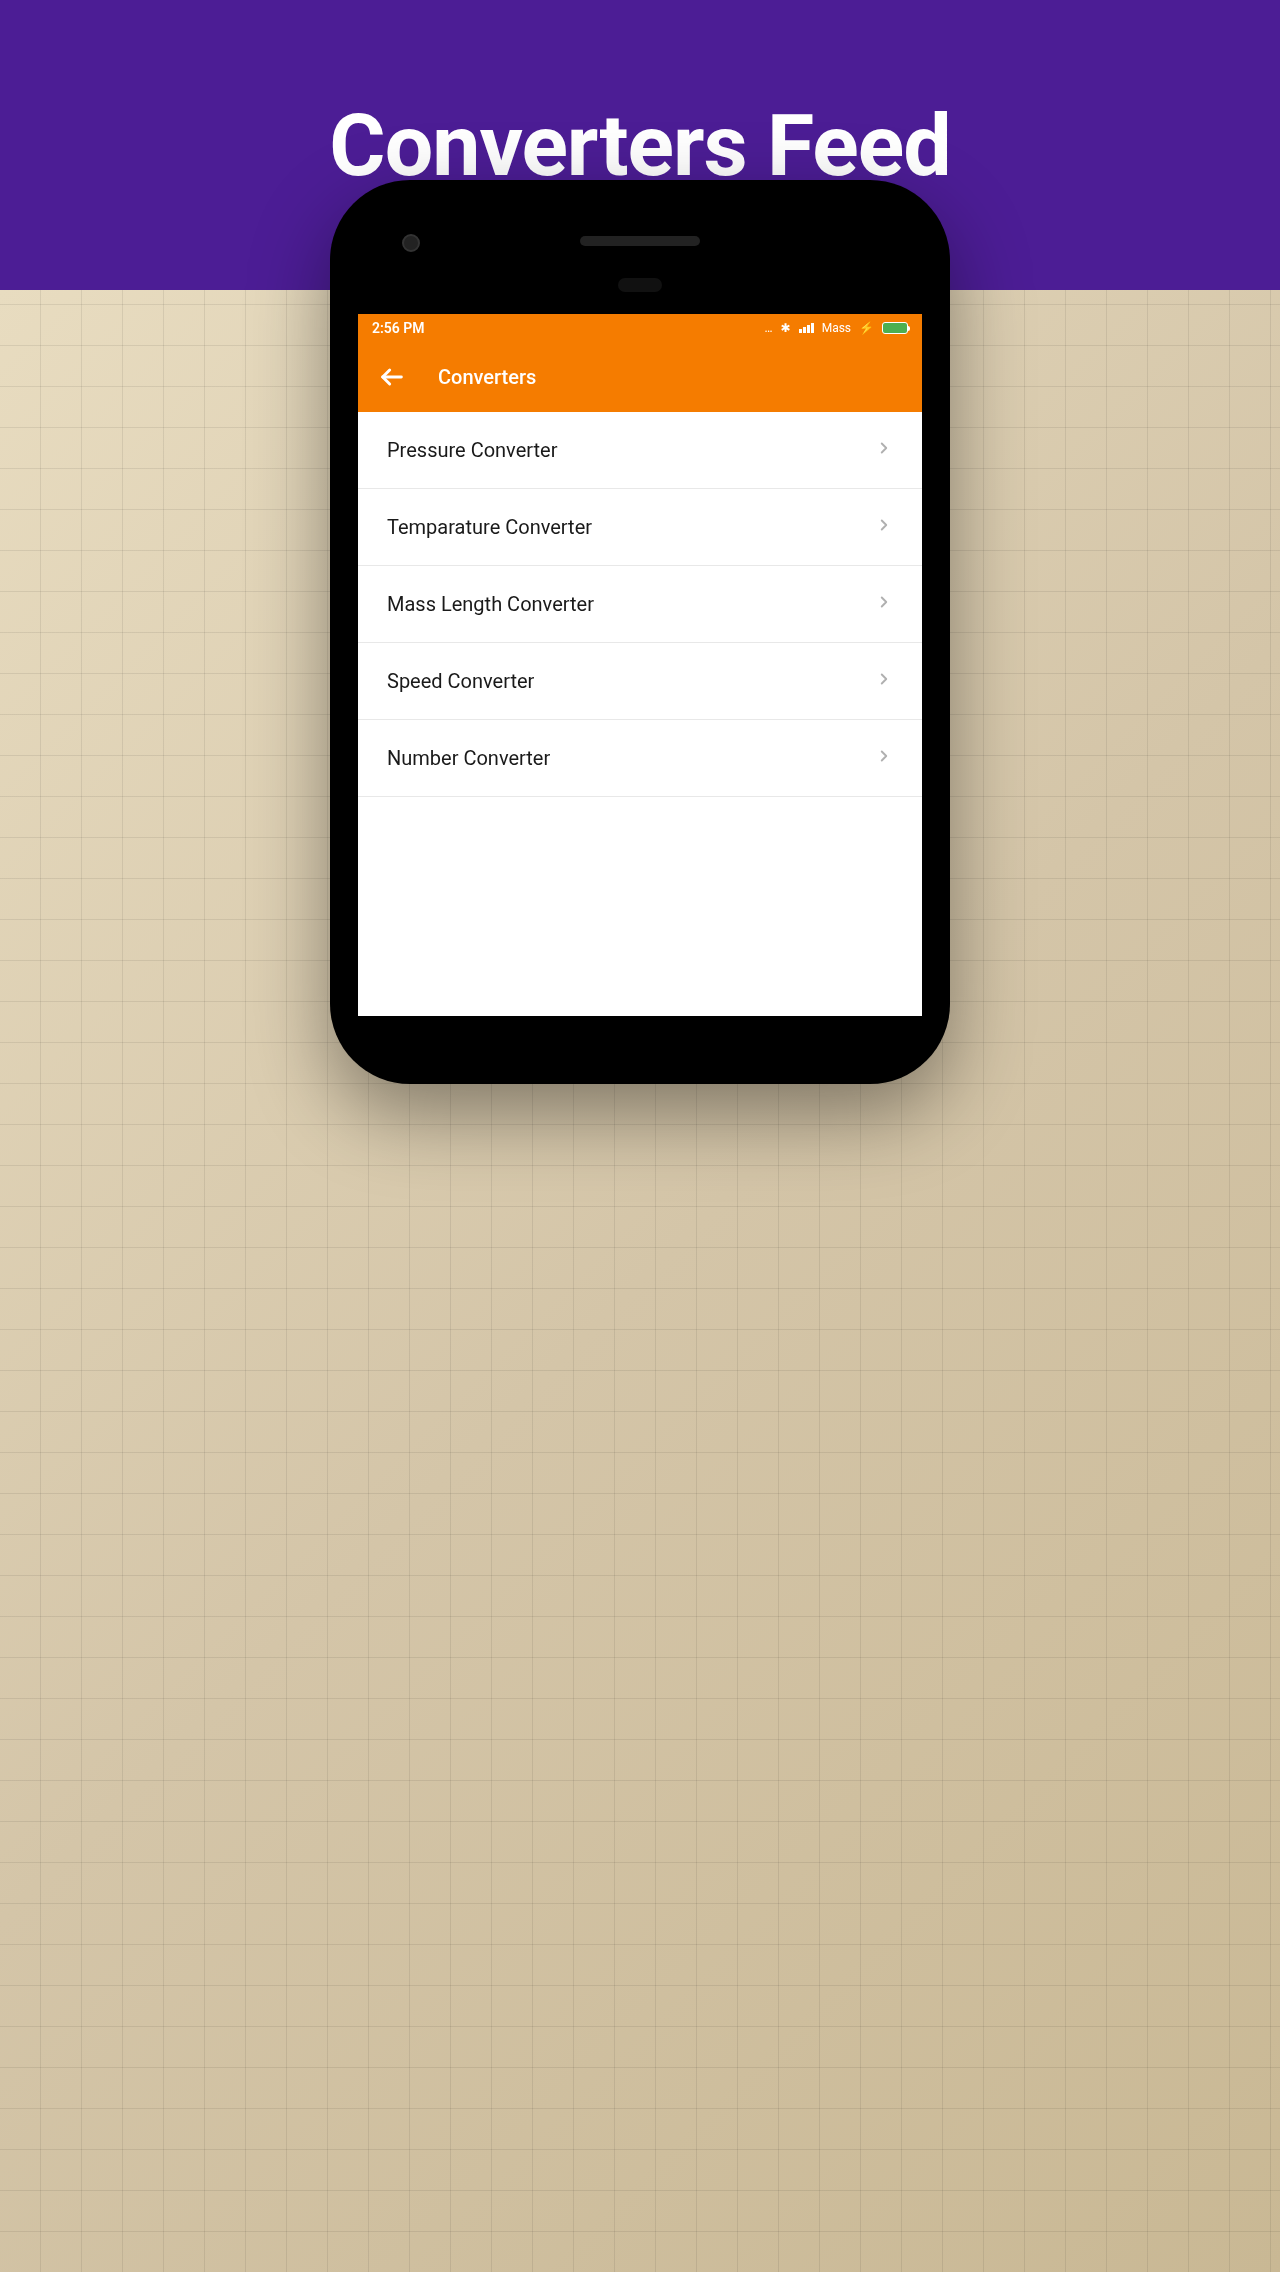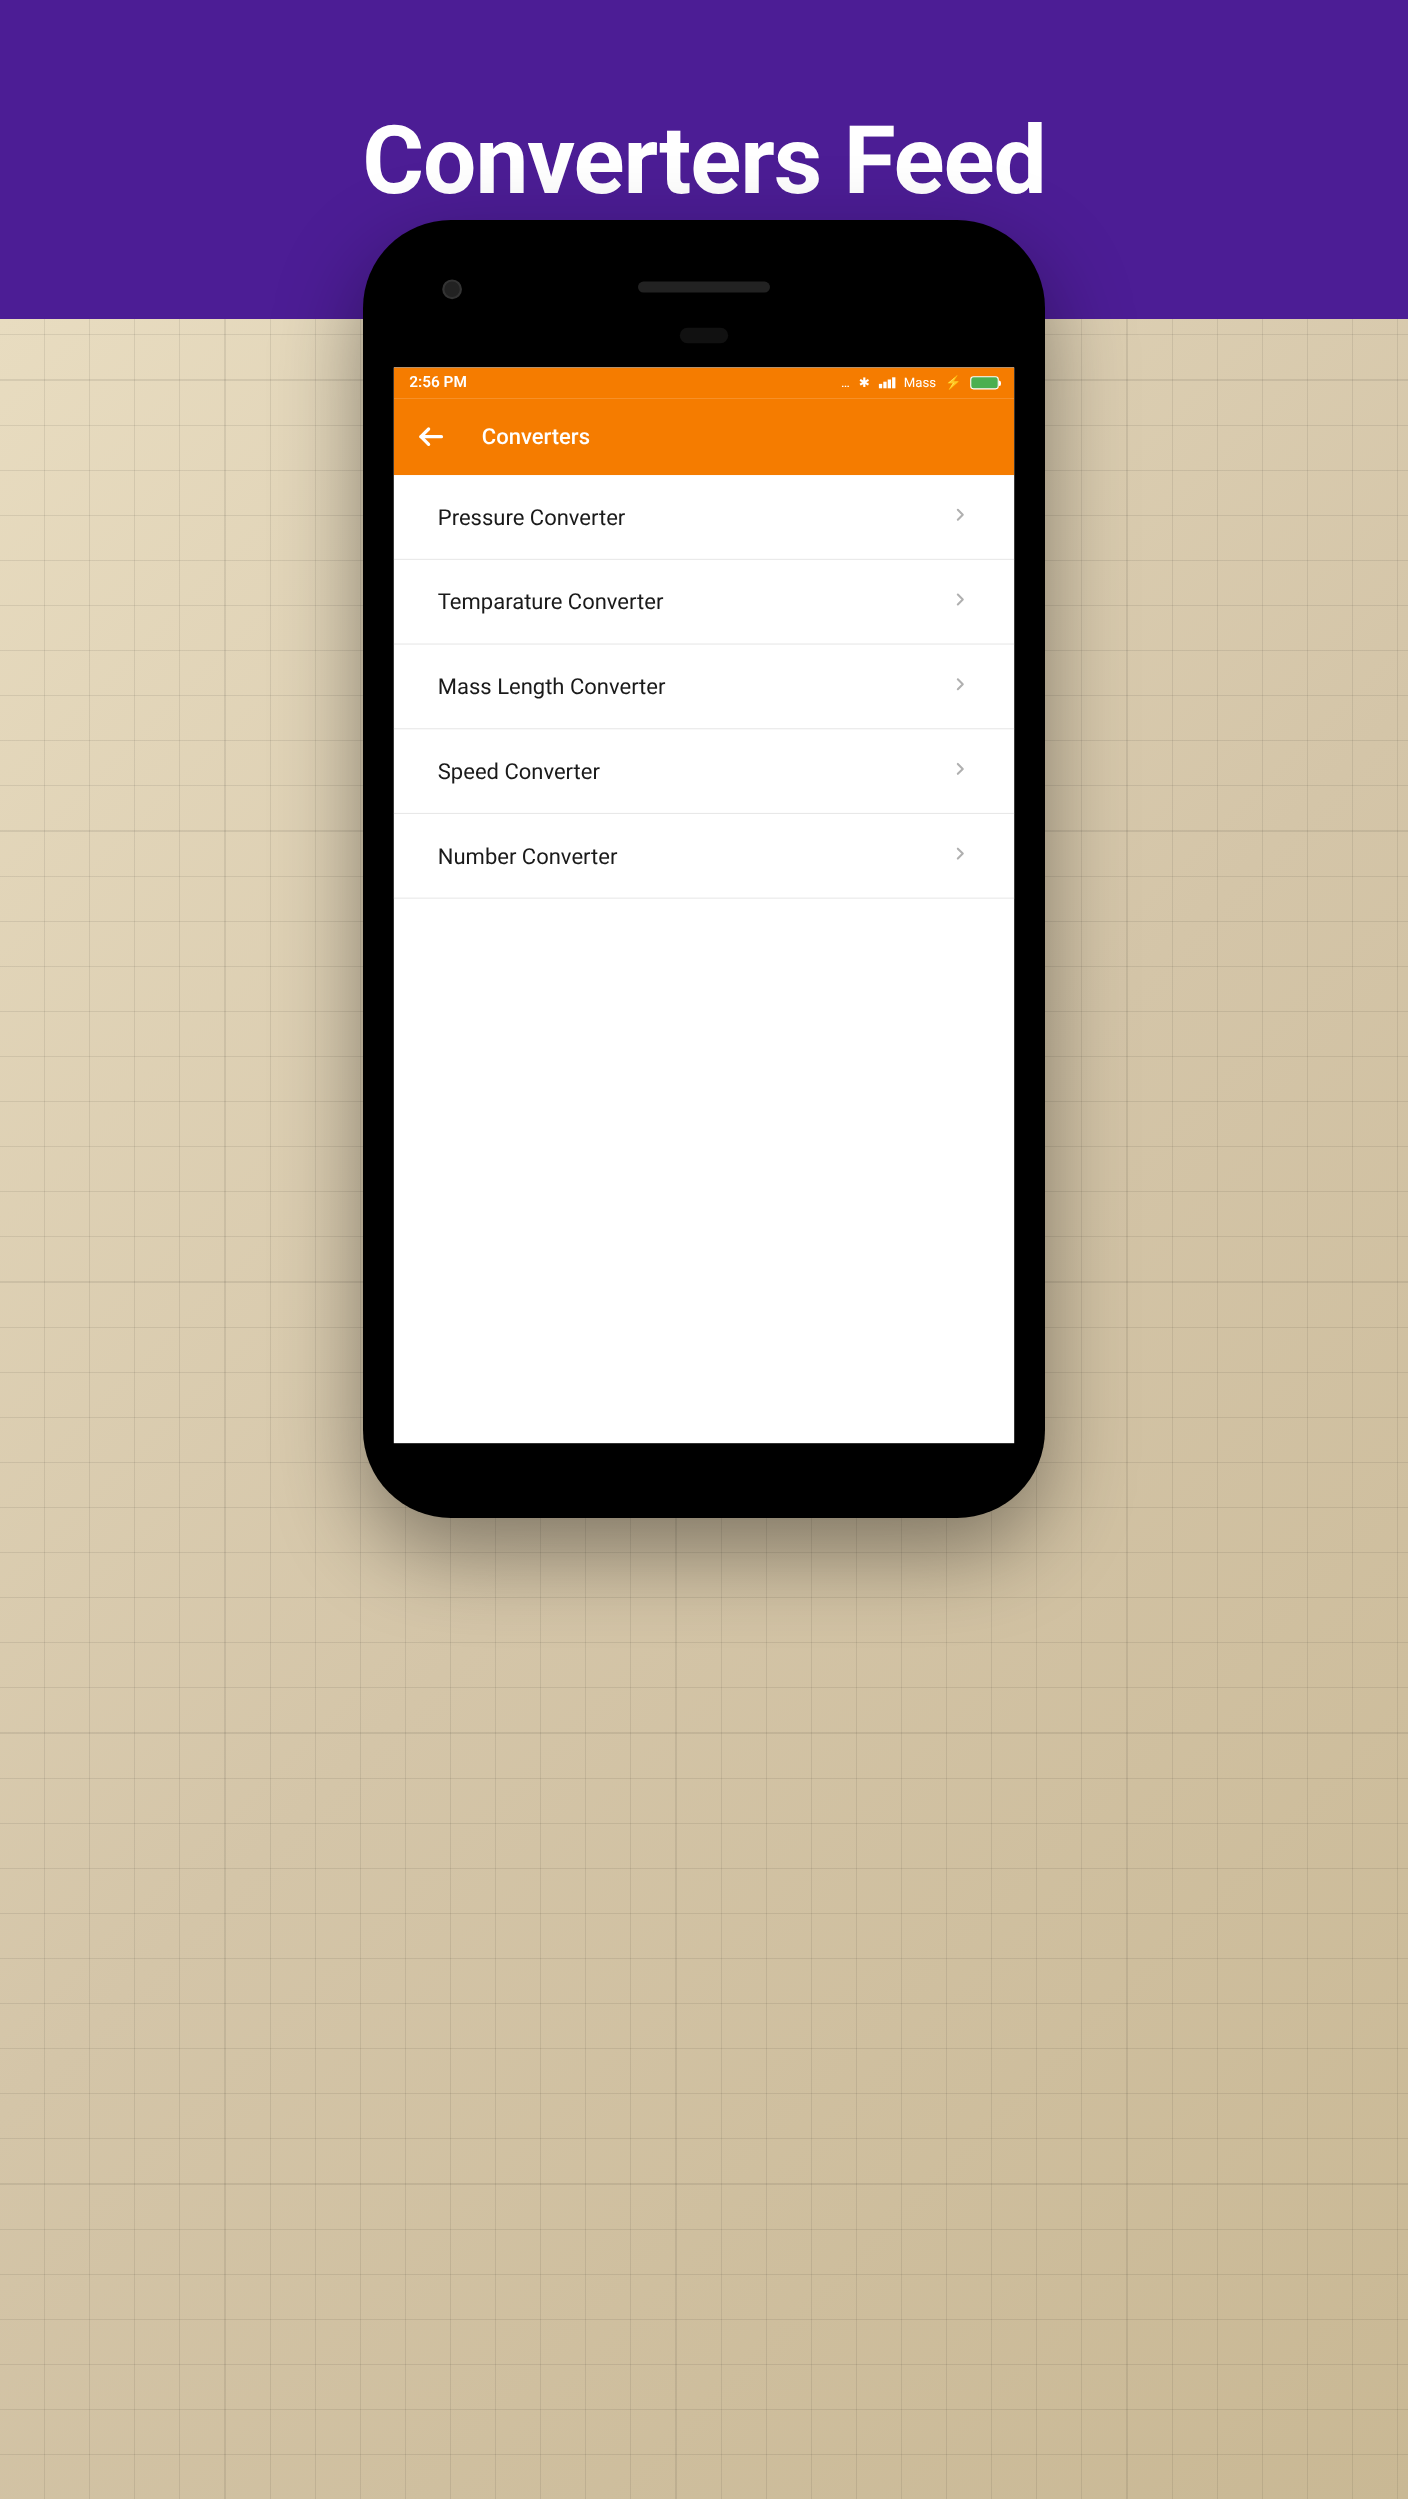--- a/index.html
+++ b/index.html
@@ -50,26 +50,25 @@
         repeating-linear-gradient(0deg, transparent, transparent 40px, rgba(0,0,0,0.08) 40px, rgba(0,0,0,0.08) 41px),
         repeating-linear-gradient(90deg, transparent, transparent 40px, rgba(0,0,0,0.08) 40px, rgba(0,0,0,0.08) 41px);
     }
 
     .phone-frame {
       position: absolute;
       top: 180px;
       left: 50%;
       transform: translateX(-50%);
       width: 620px;
-      height: 1180px;
+      height: 904px;
       background: #000;
       border-radius: 80px;
       padding: 18px;
       box-shadow: 0 30px 80px rgba(0,0,0,0.4);
-      margin-top: 20px;
     }
 
     .phone-inner {
       width: 100%;
       height: 100%;
       background: #000;
       border-radius: 64px;
       position: relative;
       overflow: hidden;
     }
@@ -202,21 +201,21 @@
     }
 
     .list-container {
       background: white;
     }
 
     .list-item {
       display: flex;
       align-items: center;
       justify-content: space-between;
-      padding: 26px 40px;
+      padding: 26px 29px;
       border-bottom: 1px solid #e8e8e8;
       cursor: pointer;
     }
 
     .list-item-label {
       font-size: 20px;
       color: #1a1a1a;
       font-weight: 400;
     }
 

